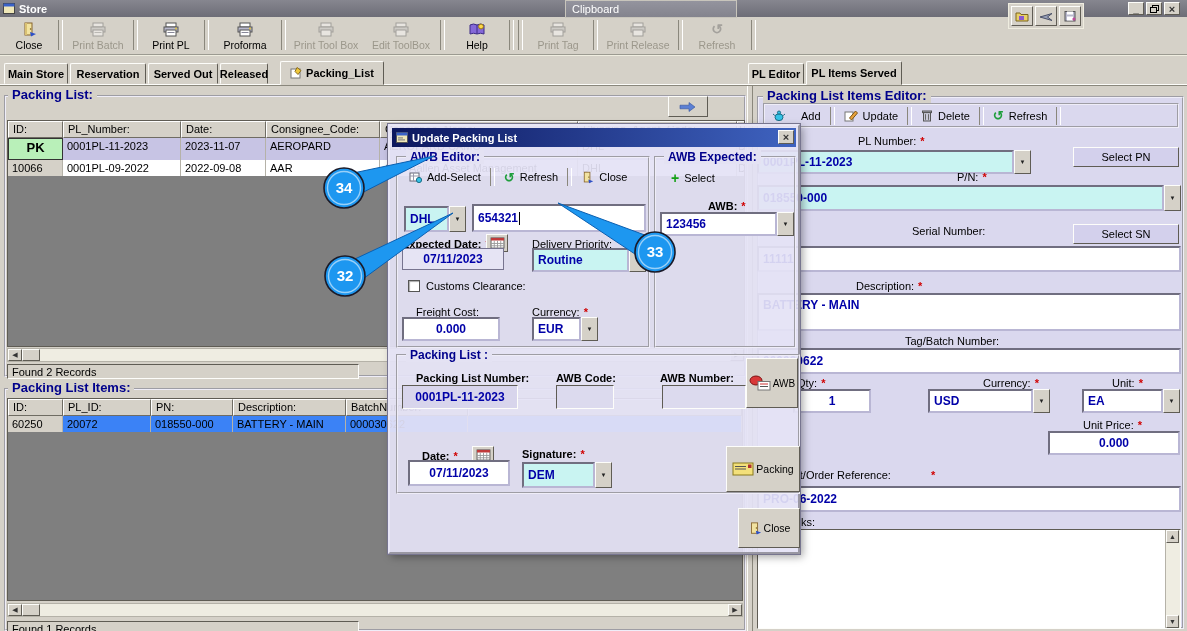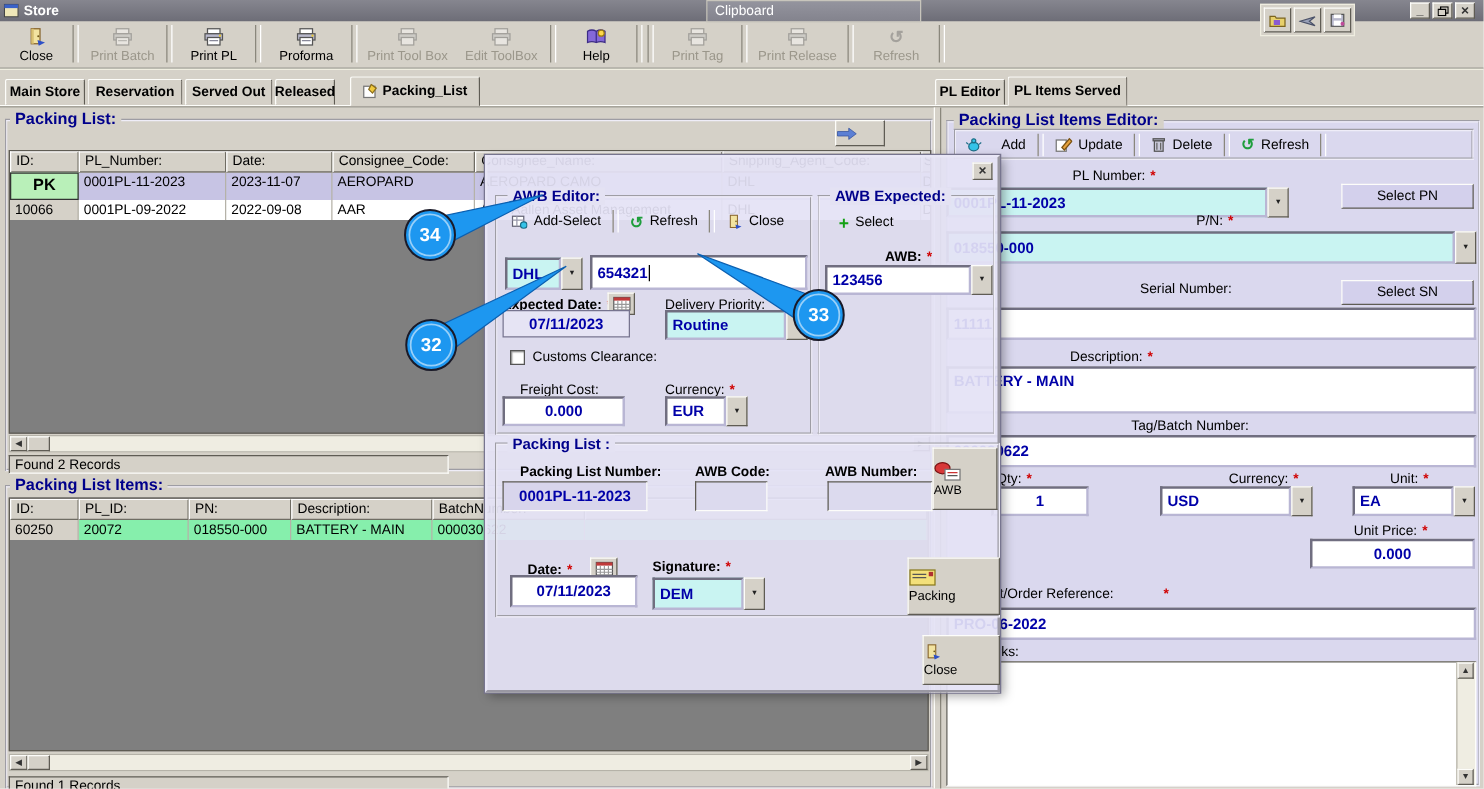--- a/index.html
+++ b/index.html
@@ -37,21 +37,21 @@
   .gly{font-weight:bold}
   .rad{width:11px;height:11px;border-radius:50%;background:#fff;border:1px solid #555;
        box-shadow:inset 1px 1px 1px #aaa;display:inline-block;box-sizing:border-box}
   .rad.on::after{content:"";display:block;width:5px;height:5px;border-radius:50%;background:#111;margin:2px}
   .cb{width:12px;height:12px;background:#fff;border:1px solid #555;box-shadow:inset 1px 1px 1px #aaa;box-sizing:border-box}
   .dlg{background:rgba(228,226,245,0.93);border:2px outset #e8e6f6;box-shadow:0 0 0 1px #77758f,3px 3px 8px rgba(0,0,0,.35)}
   .dtb{background:linear-gradient(90deg,#0c175e,#3f63c0);display:flex;align-items:center;gap:4px;
        padding:0 4px;color:#fff;font-weight:bold;font-size:11px}
   .bl{font-weight:bold}
   .navval{color:#0000a8;font-weight:bold;font-size:12px}
-  .btnc{display:flex;flex-direction:column;justify-content:center;gap:2px;font-size:10.5px}
+  .btnc{display:flex;flex-direction:row;align-items:center;justify-content:center;gap:2px;font-size:10.5px}
   svg{display:block}
 </style>
 </head>
 <body>
 
 <div id="stage">
 
   <div class="f" style="left:0;top:0;width:1187px;height:17px;background:linear-gradient(180deg,#86868f,#6d6d77);display:flex;align-items:center;gap:4px;padding-left:3px">
     <span>
       <svg width="12" height="11" viewBox="0 0 12 11">
@@ -297,21 +297,21 @@
 
   <div class="f" style="left:7px;top:398px;width:736px;height:203px;background:#7f7f7f;border:1px solid #5f5c54;overflow:hidden">
     <div class="row" style="height:17px">
       <div class="hc" style="width:55px">ID:</div>
       <div class="hc" style="width:88px">PL_ID:</div>
       <div class="hc" style="width:82px">PN:</div>
       <div class="hc" style="width:113px">Description:</div>
       <div class="hc" style="width:122px">BatchNumber:</div>
       <div class="hc" style="width:274px"></div>
     </div>
-    <div class="row" style="height:16px;background:#86efac">
+    <div class="row" style="height:16px;background:#3b82f6">
       <div class="dc" style="width:55px;background:#d5d1c8">60250</div>
       <div class="dc" style="width:88px">20072</div>
       <div class="dc" style="width:82px">018550-000</div>
       <div class="dc" style="width:113px">BATTERY - MAIN</div>
       <div class="dc" style="width:122px">000030622</div>
       <div class="dc" style="width:274px"></div>
     </div>
   </div>
   <div class="f sb" style="left:7px;top:603px;width:736px;height:14px;border:1px solid #b5b2a8">
     <span class="sbb f" style="left:0;top:0;width:14px;height:12px">◀</span>
@@ -418,20 +418,31 @@
     <div class="f b3i" style="left:2px;top:443px;width:424px;height:100px;background:#fff">
       <span class="f" style="left:3px;top:3px"></span>
       <div class="f sb" style="right:0;top:0;width:15px;height:98px;border-left:1px solid #b5b2a8">
         <span class="sbb f" style="left:0;top:0;width:13px;height:13px">▲</span>
         <span class="sbb f" style="left:0;bottom:0;width:13px;height:13px">▼</span>
       </div>
     </div>
   </div>
 
   <div class="f dlg" style="left:388px;top:124px;width:412px;height:430px;z-index:10">
+    <div class="f dtb" style="left:2px;top:2px;width:404px;height:19px">
+      <span>
+          <svg width="12" height="11" viewBox="0 0 12 11">
+            <rect x="0.5" y="0.5" width="11" height="10" fill="#efe7b8" stroke="#555"></rect>
+            <rect x="0.5" y="0.5" width="11" height="3" fill="#3a62c8"></rect>
+            <rect x="2" y="5.3" width="5" height="1.2" fill="#888"></rect>
+            <rect x="2" y="7.3" width="7" height="1.2" fill="#888"></rect>
+          </svg>
+        </span>
+      <span>Update Packing List</span>
+    </div>
     <div class="f b3 sbb" style="right:4px;top:4px;width:16px;height:14px;font-size:11px;font-weight:bold">×</div>
 
     <div class="f grp" style="left:6px;top:30px;width:254px;height:192px">
       <span class="gt" style="background:#e4e2f3">AWB Editor:</span>
       <div class="f" style="left:4px;top:6px;width:244px;height:26px;display:flex;align-items:center">
         <div class="flat">
           <span>
               <svg width="13" height="11" viewBox="0 0 13 11">
                 <rect x="1" y="1" width="9" height="8" fill="#fff" stroke="#667"></rect>
                 <line x1="1" y1="4" x2="10" y2="4" stroke="#99a"></line>

